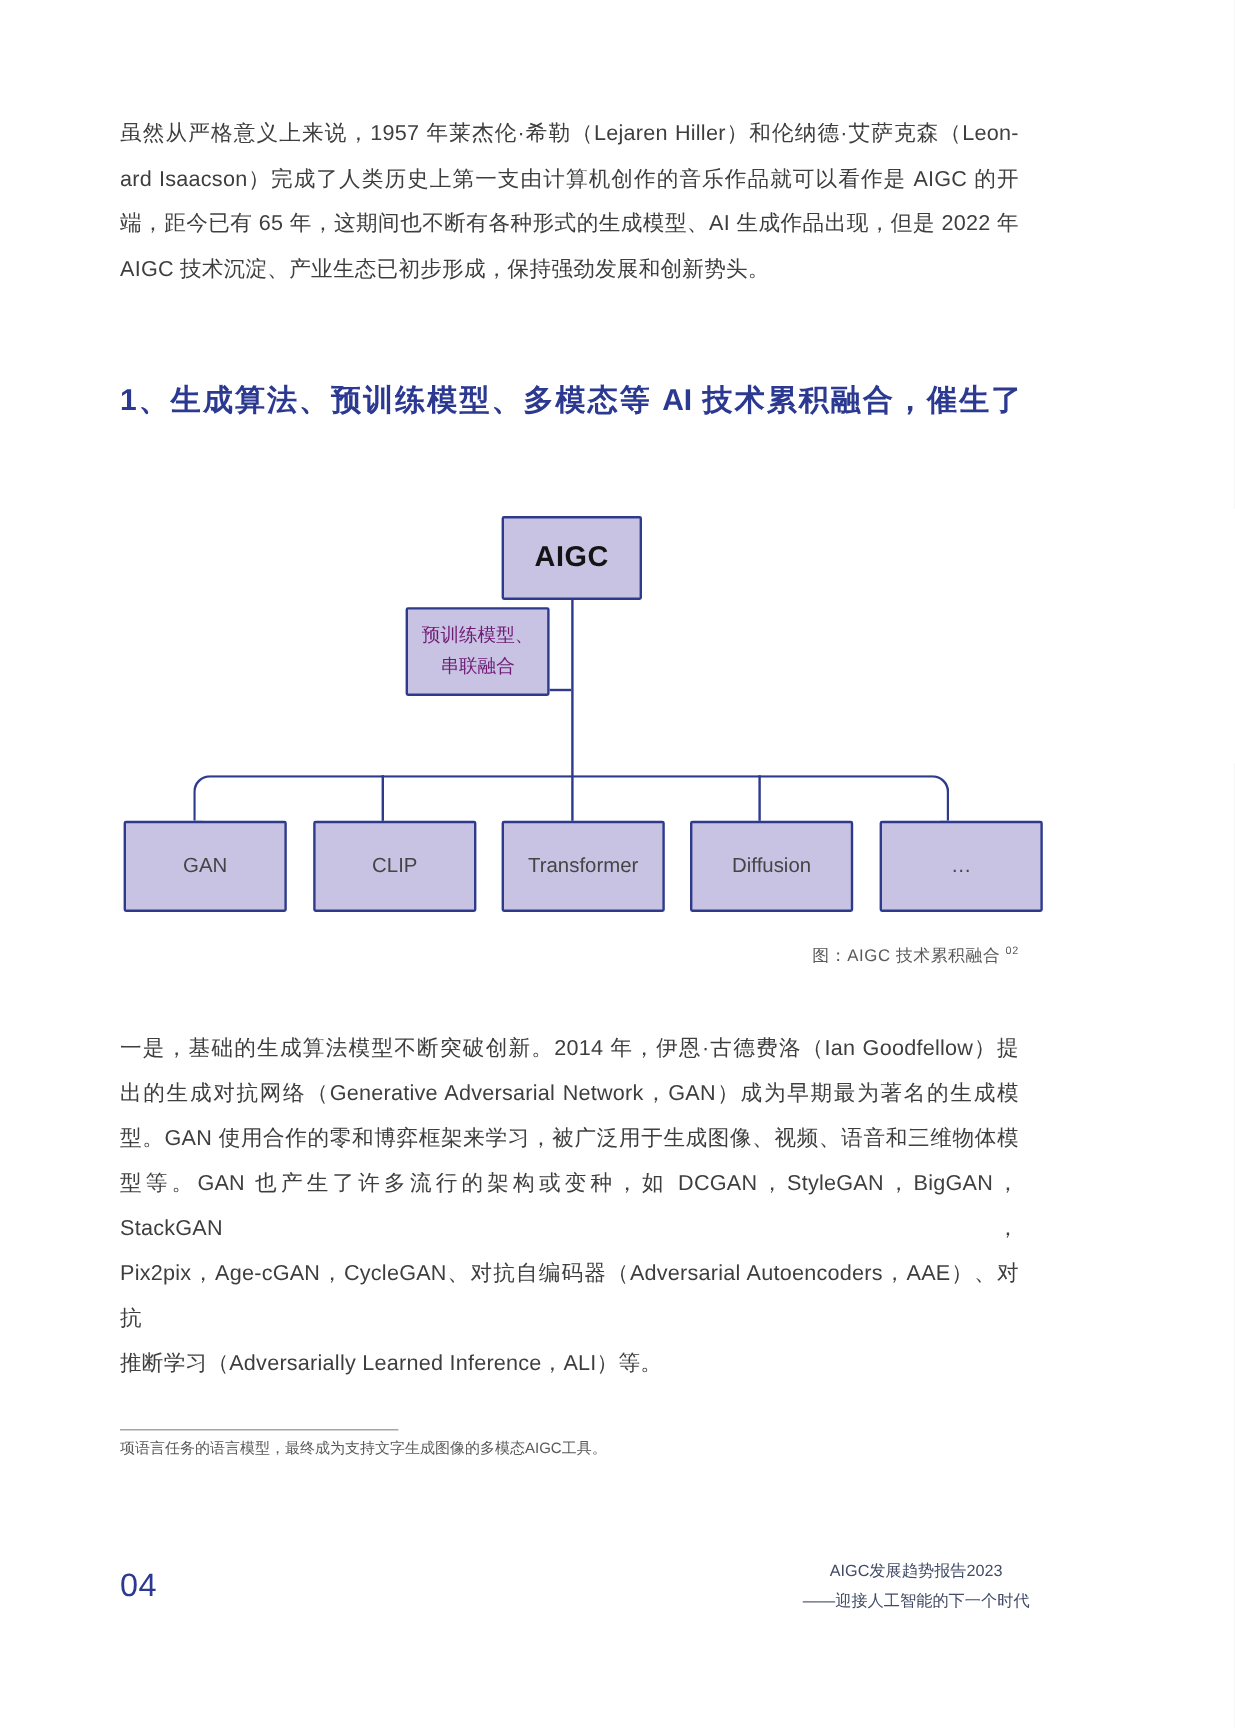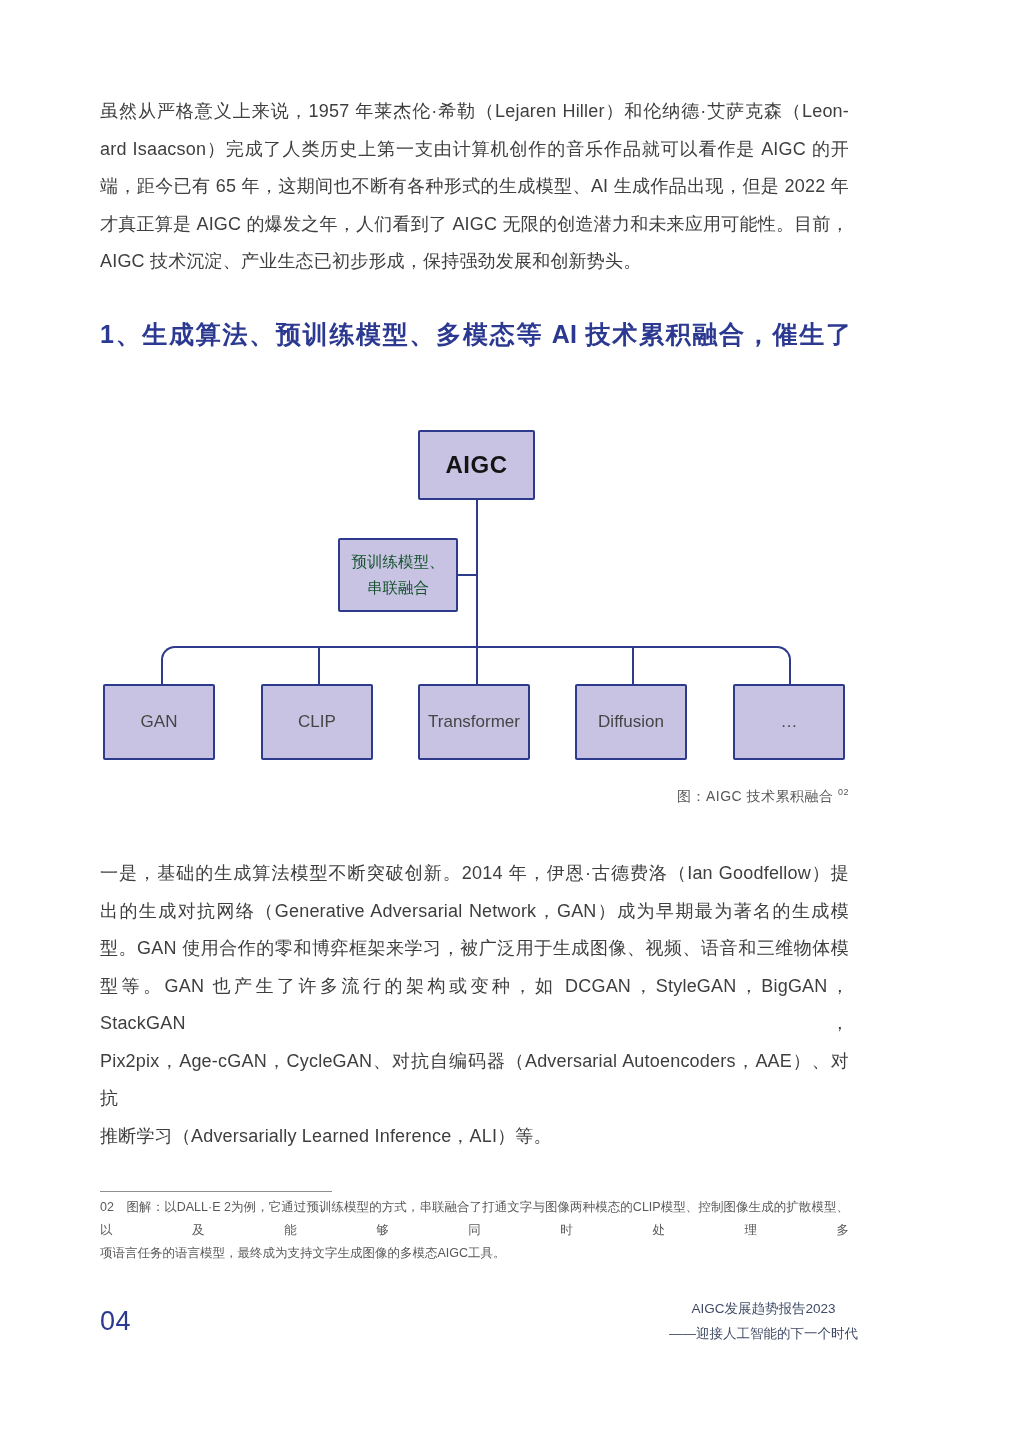--- a/index.html
+++ b/index.html
@@ -61,26 +61,26 @@
     align-items: center;
     justify-content: center;
     text-align: center;
   }
   .dg-root {
     left: 418px; top: 430px; width: 117px; height: 70px;
     font-size: 24px; font-weight: bold; color: #141414;
     letter-spacing: 0.5px;
   }
   .dg-fusion {
-    left: 338px; top: 538px; width: 120px; height: 74px;
-    font-size: 15.5px; color: #14532d; line-height: 26px;
+    left: 338px; top: 506px; width: 120px; height: 74px;
+    font-size: 15.5px; color: #701a75; line-height: 26px;
     white-space: pre-line;
   }
   .dg-leaf {
-    top: 684px; width: 112px; height: 76px;
+    top: 684px; width: 136px; height: 76px;
     font-size: 17px; color: #454545;
   }
   .dg-leaf.leaf-0 { left: 103px; }
   .dg-leaf.leaf-1 { left: 261px; }
   .dg-leaf.leaf-2 { left: 418px; }
   .dg-leaf.leaf-3 { left: 575px; }
   .dg-leaf.leaf-4 { left: 733px; }
 
   .dg-vline {
     position: absolute;
@@ -157,21 +157,20 @@
 </style>
 </head>
 <body>
 
 <div class="page">
 
   <div class="para para1">
     <div class="pline">虽然从严格意义上来说，1957 年莱杰伦·希勒（Lejaren Hiller）和伦纳德·艾萨克森（Leon-</div>
     <div class="pline">ard Isaacson）完成了人类历史上第一支由计算机创作的音乐作品就可以看作是 AIGC 的开</div>
     <div class="pline">端，距今已有 65 年，这期间也不断有各种形式的生成模型、AI 生成作品出现，但是 2022 年</div>
-    <div class="pline">才真正算是 AIGC 的爆发之年，人们看到了 AIGC 无限的创造潜力和未来应用可能性。目前，</div>
     <div class="pline last">AIGC 技术沉淀、产业生态已初步形成，保持强劲发展和创新势头。</div>
   </div>
 
   <div class="heading">
     <div class="hline">1、生成算法、预训练模型、多模态等 AI 技术累积融合，催生了</div>
   </div>
 
   <div class="diagram">
     <div class="dg-vline"></div>
     <div class="dg-connector"></div>
@@ -199,21 +198,20 @@
     <div class="pline">一是，基础的生成算法模型不断突破创新。2014 年，伊恩·古德费洛（Ian Goodfellow）提</div>
     <div class="pline">出的生成对抗网络（Generative Adversarial Network，GAN）成为早期最为著名的生成模</div>
     <div class="pline">型。GAN 使用合作的零和博弈框架来学习，被广泛用于生成图像、视频、语音和三维物体模</div>
     <div class="pline">型等。GAN 也产生了许多流行的架构或变种，如 DCGAN，StyleGAN，BigGAN，StackGAN，</div>
     <div class="pline">Pix2pix，Age-cGAN，CycleGAN、对抗自编码器（Adversarial Autoencoders，AAE）、对抗</div>
     <div class="pline last">推断学习（Adversarially Learned Inference，ALI）等。</div>
   </div>
 
   <div class="footnote-rule"></div>
   <div class="footnote">
-    <div class="fline">02　图解：以DALL·E 2为例，它通过预训练模型的方式，串联融合了打通文字与图像两种模态的CLIP模型、控制图像生成的扩散模型、以及能够同时处理多</div>
     <div class="fline last">项语言任务的语言模型，最终成为支持文字生成图像的多模态AIGC工具。</div>
   </div>
 
   <div class="page-number">04</div>
   <div class="footer-right">
     <div>AIGC发展趋势报告2023</div>
     <div>——迎接人工智能的下一个时代</div>
   </div>
 
 </div>

